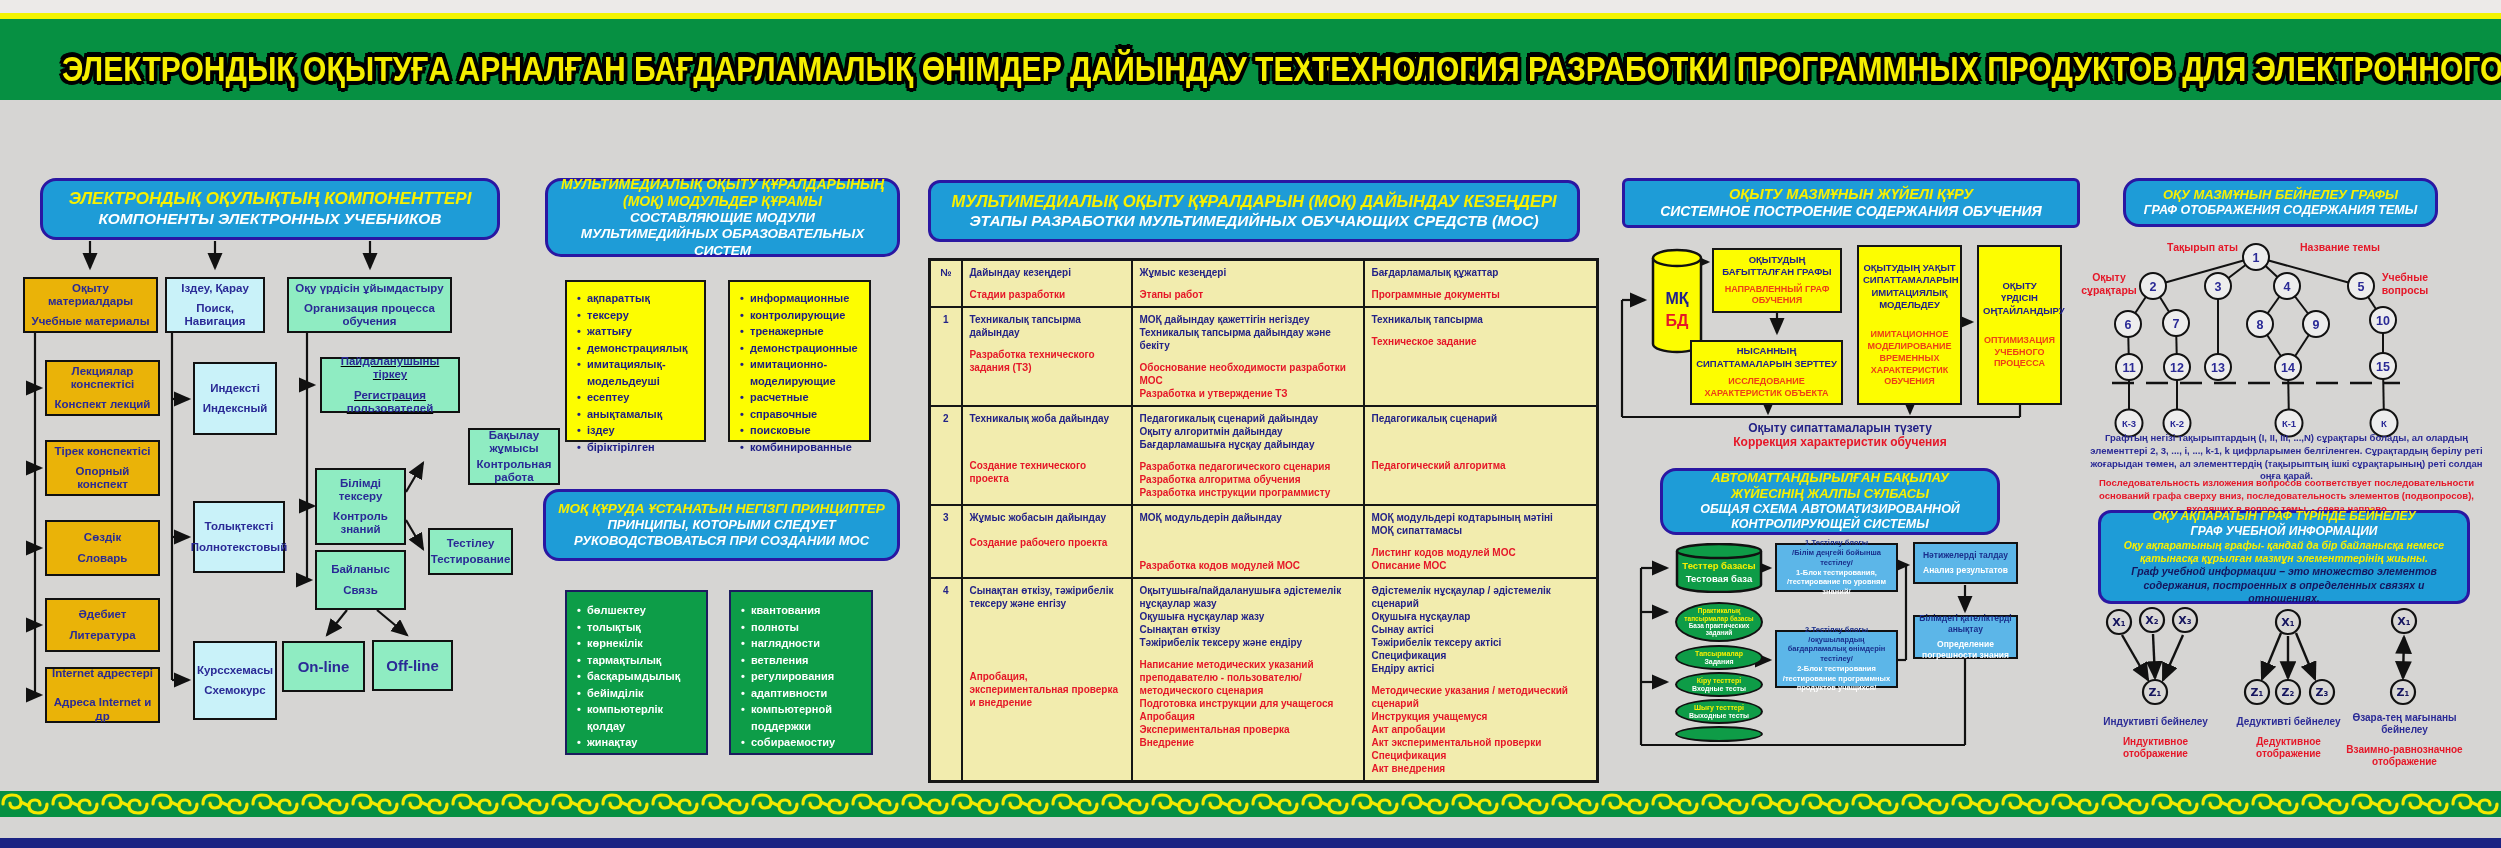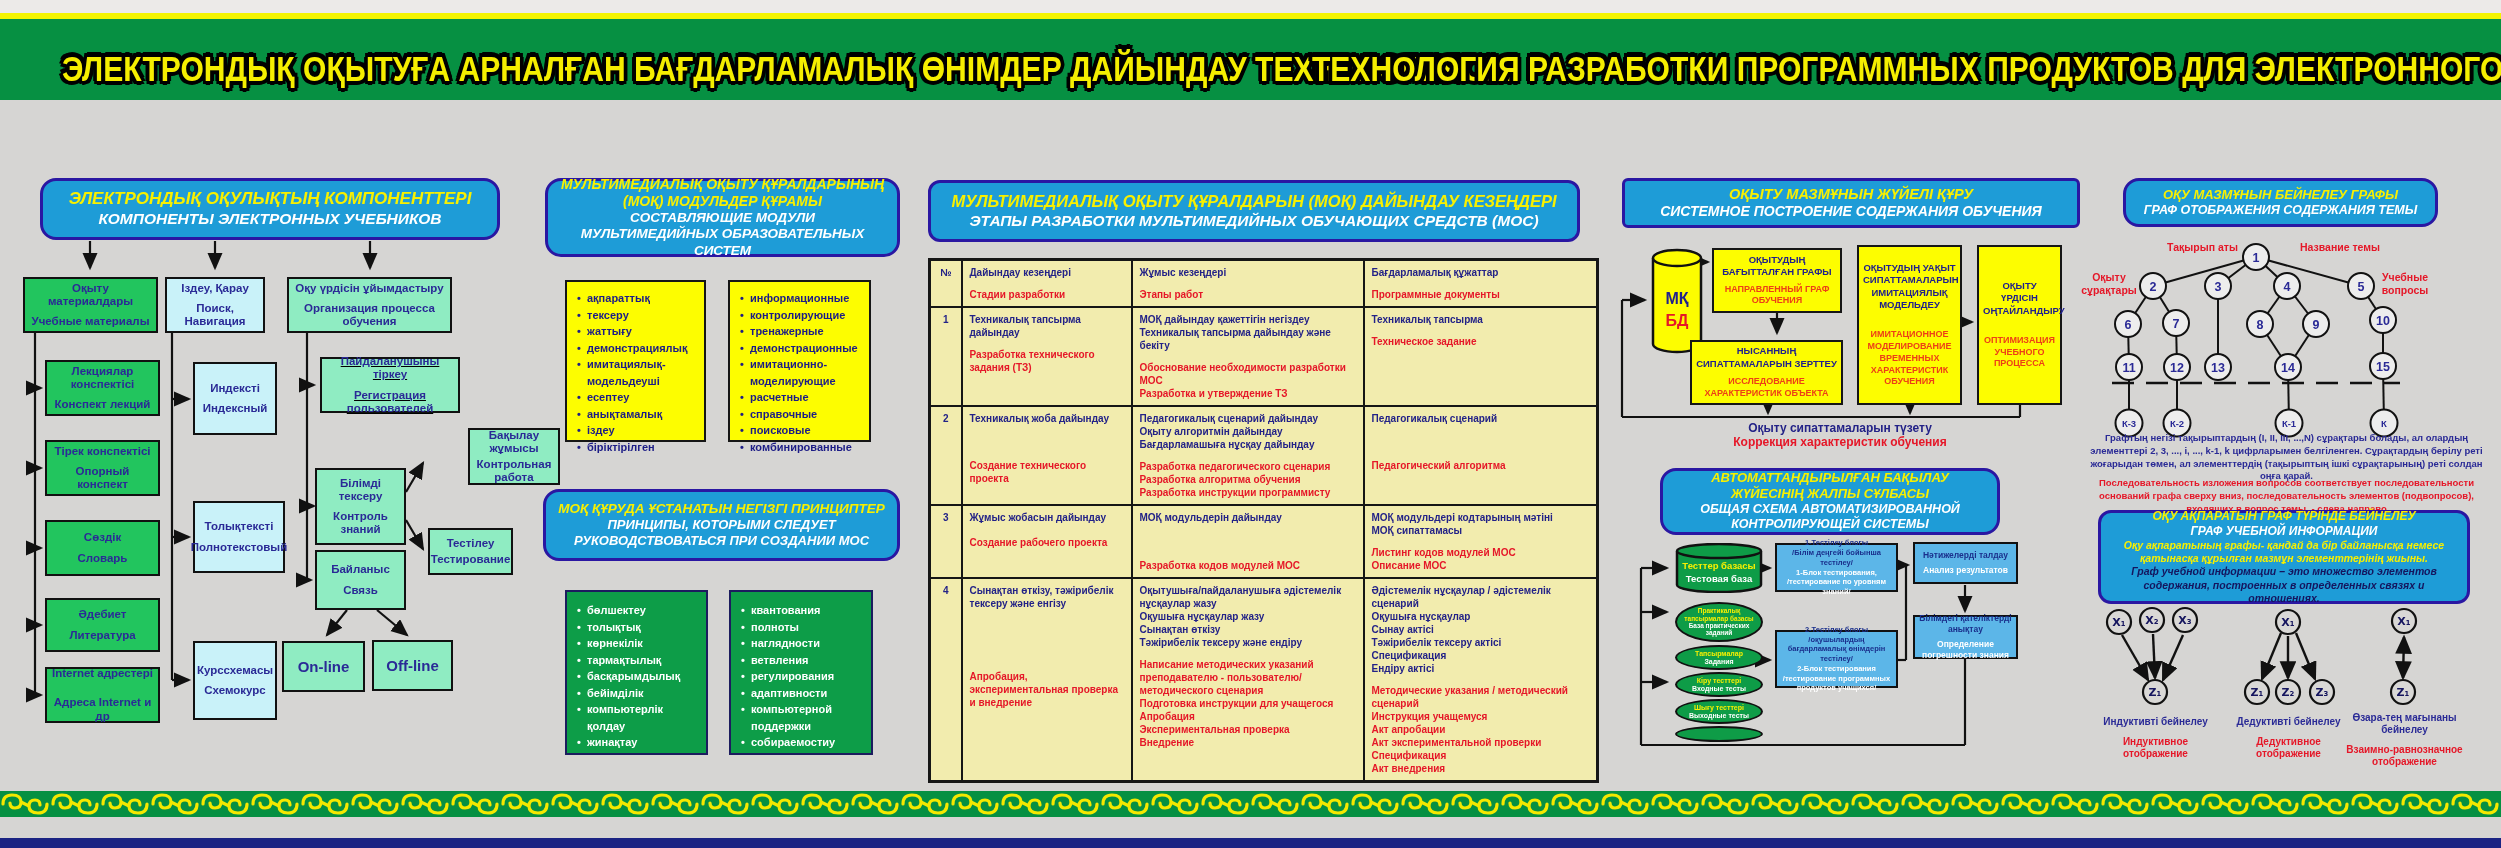--- a/index.html
+++ b/index.html
@@ -12,21 +12,21 @@
   .banner{left:0;top:19px;width:2501px;height:81px;background:#069042;}
   .btitle{position:absolute;top:33px;height:44px;text-align:center;font-weight:bold;font-size:31px;letter-spacing:0px;color:#f5ee00;white-space:nowrap;
     text-shadow:-3px -3px 0 #000,3px -3px 0 #000,-3px 3px 0 #000,3px 3px 0 #000,0 4px 0 #000,0 -4px 0 #000,4px 0 0 #000,-4px 0 0 #000;transform:scale(0.97,1.12);}
   
   .tbox{position:absolute;background:#1e9cd7;border:3px solid #2a17a2;border-radius:16px;display:flex;flex-direction:column;justify-content:center;align-items:center;text-align:center;padding:4px 12px;line-height:1.22;box-sizing:border-box;font-style:italic;}
   .tkz{color:#f8f000;font-weight:bold;}
   .tru{color:#ffffff;font-weight:bold;}
   
   .fbox{position:absolute;border:2px solid #111;display:flex;flex-direction:column;align-items:center;justify-content:center;gap:7px;text-align:center;font-weight:bold;font-size:11.5px;line-height:1.15;padding:3px;box-sizing:border-box;}
   .fbox div{color:#2a2a96;}
-  .pink{background:#22c55e;}
+  .pink{background:#eab308;}
   .cyan{background:#c9f2f9;}
   .mint{background:#8fecc2;}
   .big{font-size:15px;}
   
   .ybox{position:absolute;background:#fdfd00;border:2.5px solid #161616;padding:8px 5px 8px 9px;font-weight:bold;font-size:11px;color:#1c1c86;box-sizing:border-box;}
   .gbox{position:absolute;background:#0d9d48;border:2.5px solid #1c1c5e;padding:10px 5px 10px 9px;font-weight:bold;font-size:11px;color:#ffffff;box-sizing:border-box;}
   ul.blist{list-style:none;margin:0;padding:0;}
   .blist li{padding-left:11px;position:relative;line-height:1.5;}
   .blist li::before{content:"•";position:absolute;left:1px;}
   

